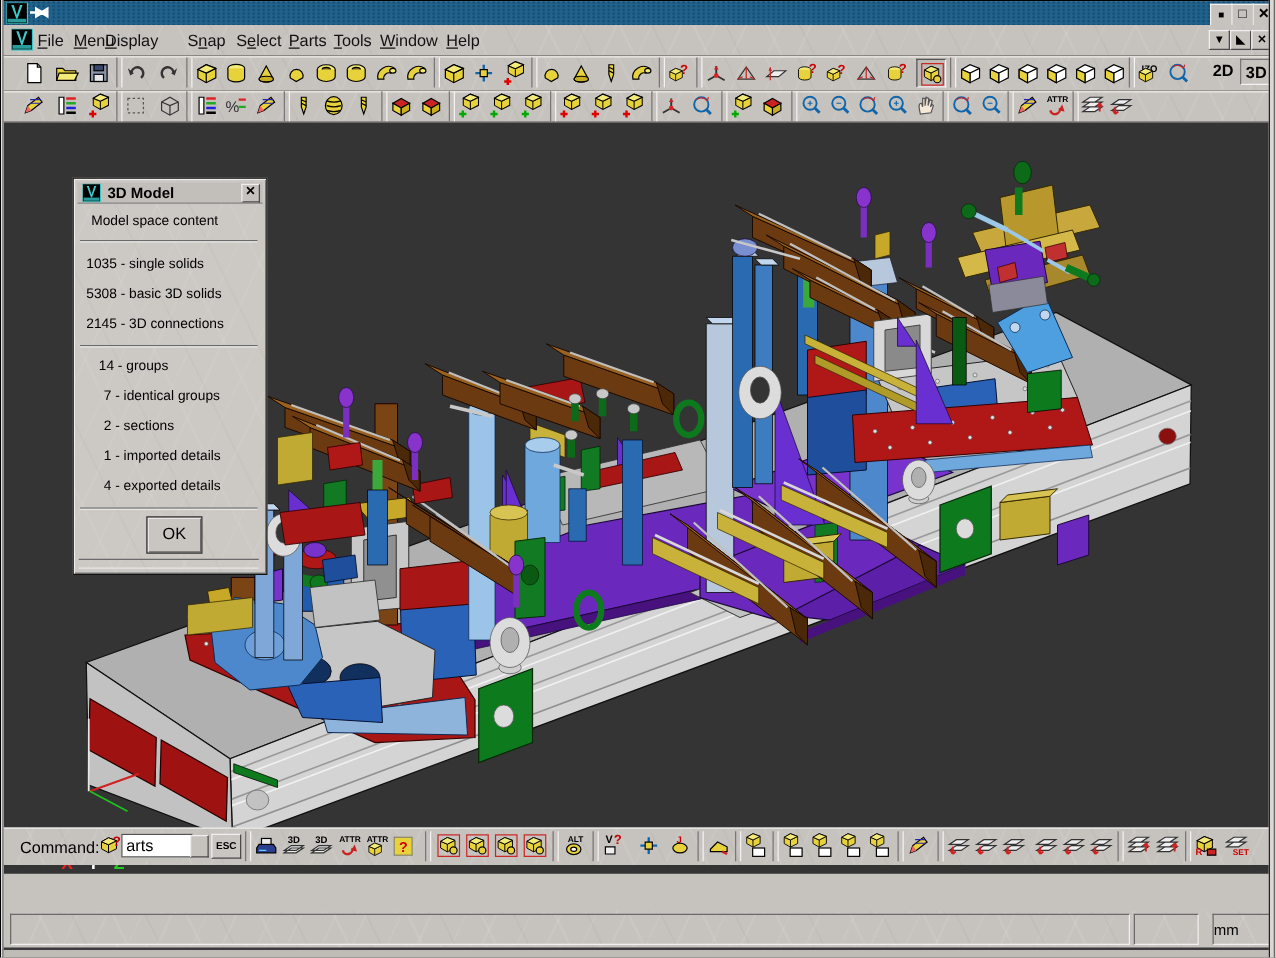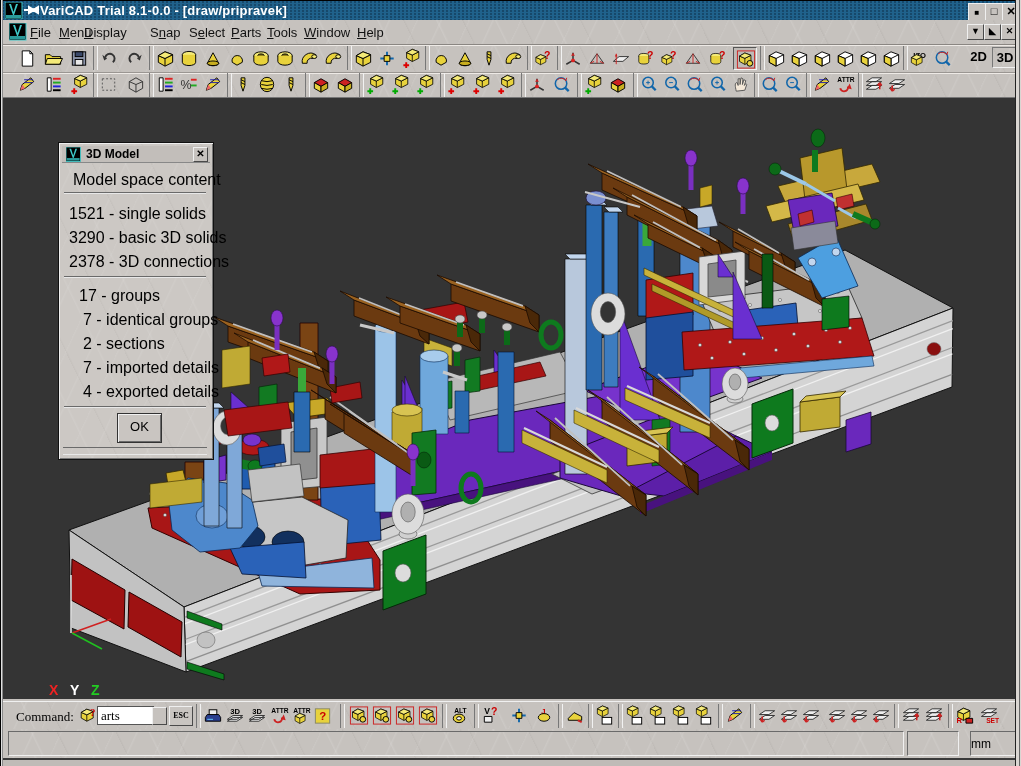--- a/index.html
+++ b/index.html
@@ -26,25 +26,25 @@
 .pressed{border-top:1px solid #555 !important;border-left:1px solid #555 !important;border-right:1px solid #f2f2f2 !important;border-bottom:1px solid #f2f2f2 !important;background:#bfbbb7 !important;}
 .d23{position:absolute;width:29px;height:24px;text-align:center;font-size:13px;font-weight:bold;line-height:22px;color:#000;}
 
 #canvas{left:3px;top:98px;width:1012px;height:601px;background:#343434;overflow:hidden;}
 #xyz{position:absolute;left:46px;top:584px;font-size:14px;font-weight:bold;letter-spacing:4px;}
 
 #dlg{position:absolute;left:55px;top:44px;width:154px;height:316px;background:repeating-linear-gradient(115deg, rgba(255,255,255,0.07) 0px, rgba(255,255,255,0) 2px, rgba(255,255,255,0) 21px, rgba(255,255,255,0.08) 22px, rgba(255,255,255,0) 24px, rgba(255,255,255,0) 47px),repeating-linear-gradient(64deg, rgba(90,85,80,0.06) 0px, rgba(90,85,80,0) 2px, rgba(255,255,255,0) 29px, rgba(255,255,255,0.08) 30px, rgba(255,255,255,0) 32px, rgba(255,255,255,0) 53px),#ccc8c4;border:1px solid #111;box-shadow:inset 1px 1px 0 #eee, inset -1px -1px 0 #777;}
 #dlg .dtitle{position:absolute;left:3px;top:3px;width:148px;height:16px;background:#c2beba;border-bottom:1px solid #888;}
 #dlg .dtitle span{position:absolute;left:24px;top:1px;font-weight:bold;font-size:12px;color:#000;}
 #dlg .dclose{position:absolute;right:2px;top:1px;width:13px;height:13px;background:#c6c2be;border-top:1px solid #efefef;border-left:1px solid #efefef;border-right:1px solid #4a4a4a;border-bottom:1px solid #4a4a4a;text-align:center;line-height:11px;font-size:10px;font-weight:bold;}
-#dlg .dl{position:absolute;font-size:16px;color:#000;white-space:nowrap;}
+#dlg .dl{position:absolute;font-size:11px;color:#000;white-space:nowrap;}
 #dlg hr{position:absolute;left:5px;width:142px;border:0;border-top:1px solid #6a6a6a;border-bottom:1px solid #e8e8e8;margin:0;}
 #okbtn{position:absolute;left:58px;top:270px;width:43px;height:28px;background:#c9c5c1;border:1px solid #333;box-shadow:inset 1px 1px 0 #f0f0f0, inset -1px -1px 0 #6a6a6a;text-align:center;line-height:26px;font-size:13px;color:#000;}
 
-#cmdbar{left:2px;top:701px;width:1017px;height:29px;border-top:1px solid #f0f0f0;font-family:Liberation Serif, serif;}
+#cmdbar{left:2px;top:662px;width:1017px;height:29px;border-top:1px solid #f0f0f0;}
 #cmdbar .clabel{position:absolute;left:14px;top:7px;font-size:13px;color:#000;}
 #cmdinput{position:absolute;left:95px;top:4px;width:52px;height:17px;background:#fff;border:1px solid #555;font-size:13px;padding-left:3px;line-height:17px;}
 #cmddrop{position:absolute;left:150px;top:5px;width:13px;height:16px;background:#c6c2be;border-top:1px solid #efefef;border-left:1px solid #efefef;border-right:1px solid #4a4a4a;border-bottom:1px solid #4a4a4a;}
 #escbtn{position:absolute;left:167px;top:4px;width:22px;height:18px;background:#c9c5c1;border-top:1px solid #efefef;border-left:1px solid #efefef;border-right:1px solid #4a4a4a;border-bottom:1px solid #4a4a4a;font-size:8px;font-weight:bold;text-align:center;line-height:17px;}
 .cbtn{position:absolute;top:3px;width:22px;height:21px;background:transparent;border:none;box-sizing:border-box;}
 .cbtn svg{position:absolute;left:0px;top:0px;}
 .csep{position:absolute;top:2px;width:3px;height:24px;border-left:1px solid #777;border-right:1px solid #f2f2f2;}
 
 #statusrow{left:2px;top:729px;width:1017px;height:29px;}
 .sunk{position:absolute;top:2px;height:25px;border-top:1px solid #6a6a6a;border-left:1px solid #6a6a6a;border-right:1px solid #f0f0f0;border-bottom:1px solid #f0f0f0;box-sizing:border-box;}
@@ -277,21 +277,20 @@
       </g>
 </defs>
 </svg>
 
 <div id="etop" class="abs"></div>
 <div id="titlebar" class="abs">
   <svg class="abs" style="left:3px;top:1px" width="34" height="17">
       <use href="#i-vlogo"></use>
       <path d="M19 8 h5 M24 5 l5 3 l-5 3 Z M33 5 l-5 3 l5 3 Z" stroke="#fff" fill="#fff" stroke-width="2"></path>
     </svg>
-  <span class="ttext">VariCAD Trial 8.1-0.0 - [draw/pripravek]</span>
   <div class="winbtn" style="left:966px;"><span style="font-size:8px;">■</span></div>
   <div class="winbtn" style="left:983px;">□</div>
   <div class="winbtn" style="left:1000px;">✕</div>
 </div>
 <div id="menubar" class="abs tex">
   <svg class="abs" style="left:7px;top:3px" width="18" height="18">
       <use href="#i-vlogo"></use>
     </svg>
   <span class="mitem" style="left:28px"><u>F</u>ile</span>
   <span class="mitem" style="left:57px"><u>M</u>enu</span>
@@ -963,28 +962,28 @@
   <div id="dlg">
     <div class="dtitle">
         <svg style="position:absolute;left:4px;top:1px" width="15" height="15">
           <use href="#i-vlogo" transform="scale(0.85)"></use>
         </svg>
         <span>3D Model</span>
         <div class="dclose">✕</div>
       </div>
     <div class="dl" style="left:14px;top:28px;">Model space content</div>
     <hr style="top:49px;">
-    <div class="dl" style="left:10px;top:62px;">1521 - single solids</div>
-    <div class="dl" style="left:10px;top:86px;">3290 - basic 3D solids</div>
-    <div class="dl" style="left:10px;top:110px;">2378 - 3D connections</div>
+    <div class="dl" style="left:10px;top:62px;">1035 - single solids</div>
+    <div class="dl" style="left:10px;top:86px;">5308 - basic 3D solids</div>
+    <div class="dl" style="left:10px;top:110px;">2145 - 3D connections</div>
     <hr style="top:133px;">
-    <div class="dl" style="left:20px;top:144px;">17 - groups</div>
+    <div class="dl" style="left:20px;top:144px;">14 - groups</div>
     <div class="dl" style="left:24px;top:168px;">7 - identical groups</div>
     <div class="dl" style="left:24px;top:192px;">2 - sections</div>
-    <div class="dl" style="left:24px;top:216px;">7 - imported details</div>
+    <div class="dl" style="left:24px;top:216px;">1 - imported details</div>
     <div class="dl" style="left:24px;top:240px;">4 - exported details</div>
     <hr style="top:263px;">
     <div id="okbtn">OK</div>
     <div style="position:absolute;left:4px;top:304px;width:144px;height:6px;border-top:1px solid #6a6a6a;border-bottom:1px solid #e8e8e8;"></div>
   </div>
 </div>
 <div id="cmdbar" class="abs tex">
   <span class="clabel">Command:</span>
   <svg class="abs" style="left:76px;top:4px" width="20" height="20">
       <use href="#i-box" transform="scale(0.8)"></use>

